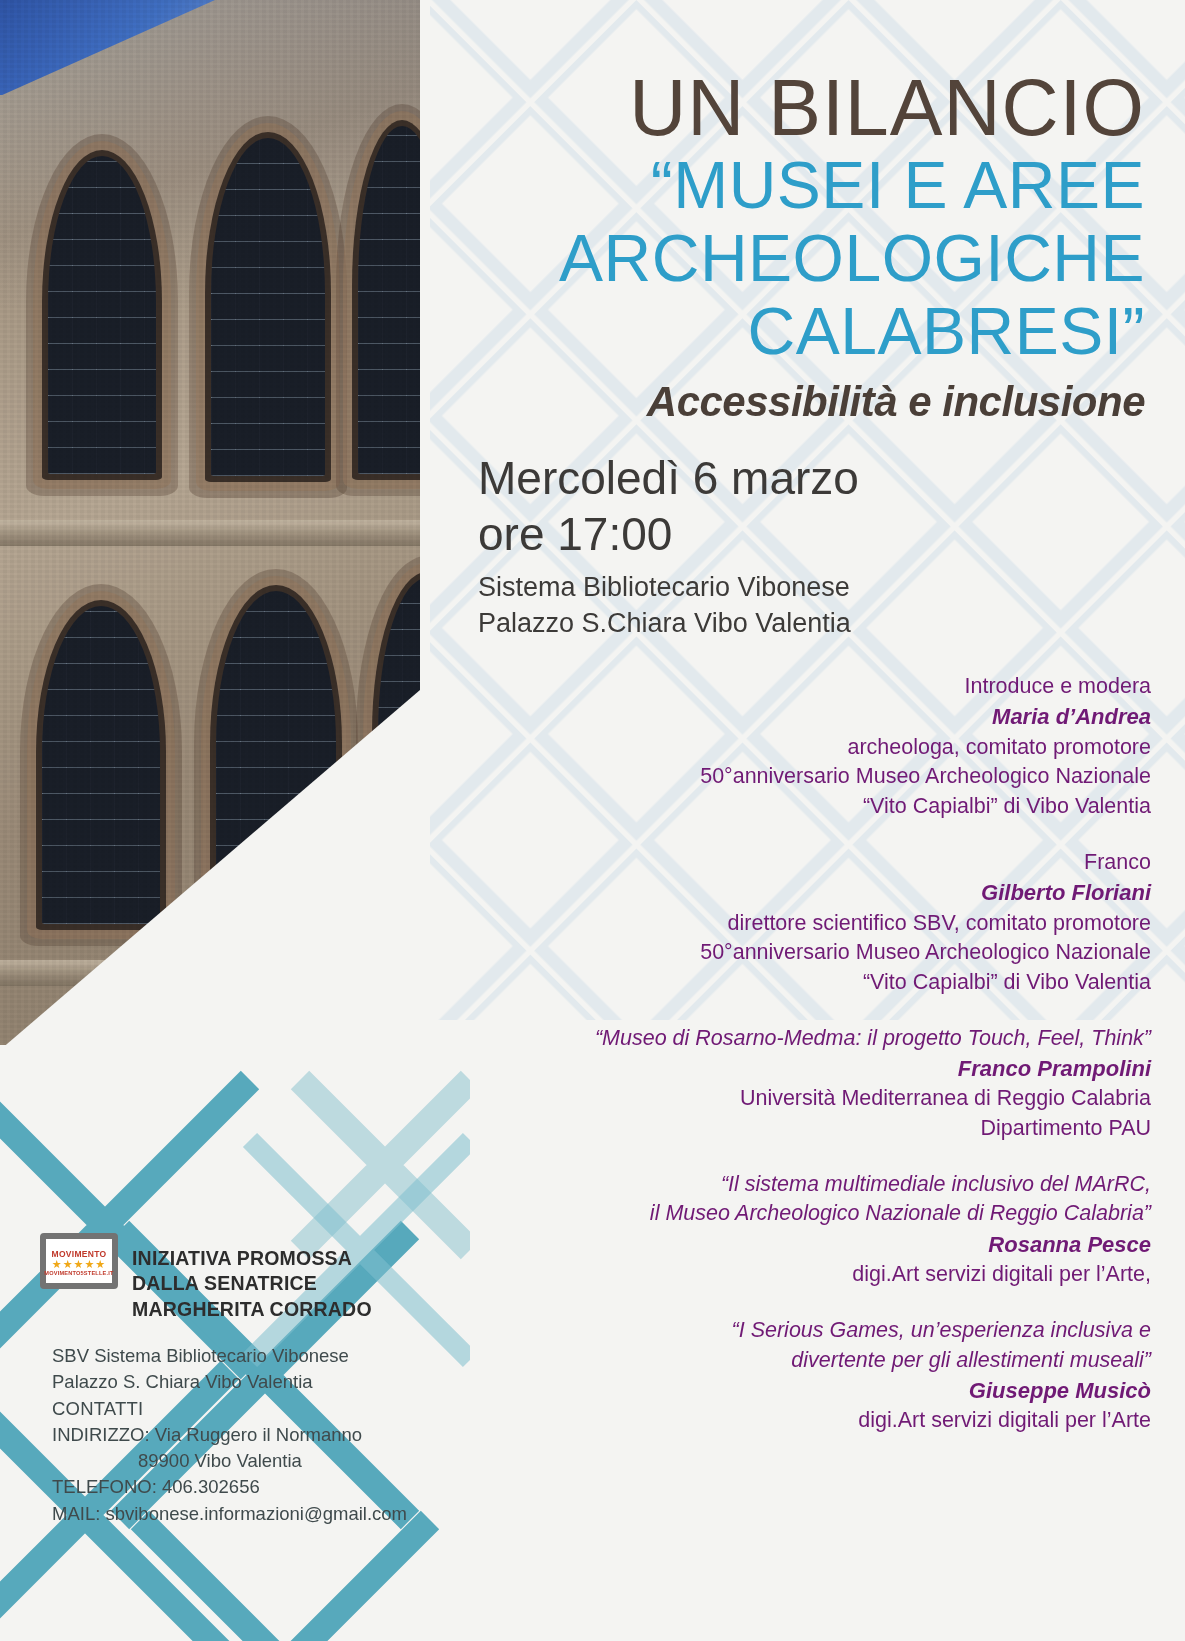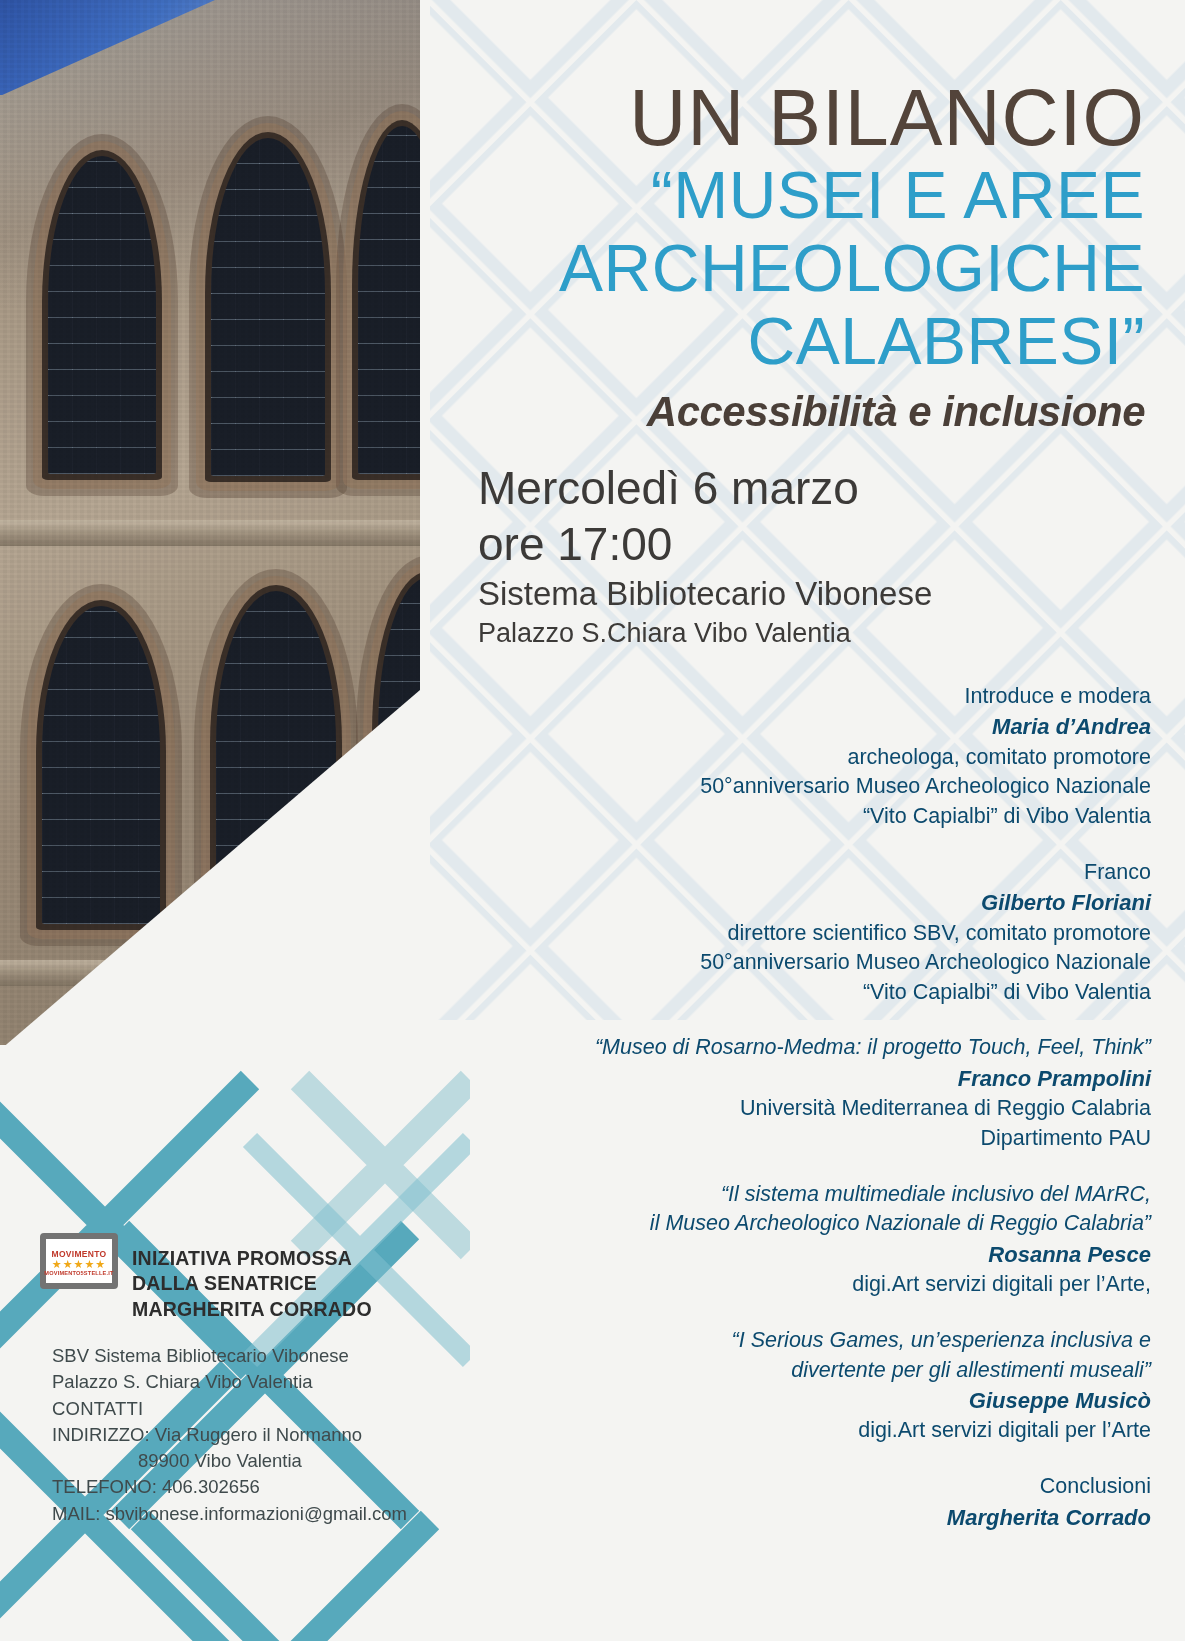--- a/index.html
+++ b/index.html
@@ -86,47 +86,47 @@
     background: #f4f4f2;
     clip-path: polygon(0 360px, 420px 0, 420px 360px);
   }
 
   
   .ribbons { position: absolute; left: 0; top: 1040px; width: 470px; height: 601px; pointer-events: none; }
 
   
   .content {
     position: absolute;
-    left: 440px; top: 10px; width: 745px; height: 1569px;
+    left: 440px; top: 0; width: 745px; height: 1569px;
   }
   .title-block { padding: 70px 40px 0 30px; text-align: right; }
   .t-main {
     font-size: 79px; line-height: .96; color: #53443a;
     letter-spacing: 1px; font-weight: 400;
   }
   .t-quote {
     font-size: 66px; line-height: 1.02; color: #2e9ec9;
     font-weight: 400; margin-top: 6px; letter-spacing: .5px;
   }
   .t-sub {
     font-size: 42px; font-style: italic; font-weight: bold;
     color: #4a3f38; margin-top: 12px; letter-spacing: -.5px;
   }
   .when {
     text-align: left; padding-left: 38px; margin-top: 24px;
     color: #3c3a38;
   }
   .when .d1 { font-size: 46px; line-height: 1.22; }
   .when .d2 { font-size: 46px; line-height: 1.22; }
-  .when .d3 { font-size: 33px; line-height: 1.33; }
+  .when .d3 { font-size: 27px; line-height: 1.33; margin-top: 8px; }
   .when .d4 { font-size: 27px; line-height: 1.33; }
 
   .program {
     margin-top: 30px; padding-right: 34px; text-align: right;
-    color: #0c4a6e;
+    color: #701a75;
   }
   .blk { margin-bottom: 26px; }
   .blk .ln { font-size: 21.5px; line-height: 1.38; }
   .blk .name { font-size: 22px; font-weight: bold; font-style: italic; line-height: 1.42; }
   .blk .talk { font-size: 21.5px; font-style: italic; line-height: 1.38; }
 
   
   .promo {
     position: absolute; left: 40px; top: 1233px; width: 400px;
     display: flex; align-items: flex-start; gap: 14px;
@@ -255,24 +255,20 @@
         <div class="ln">digi.Art servizi digitali per l’Arte,</div>
       </div>
 
       <div class="blk">
         <div class="talk">“I Serious Games, un’esperienza inclusiva e</div>
         <div class="talk">divertente per gli allestimenti museali”</div>
         <div class="name">Giuseppe Musicò</div>
         <div class="ln">digi.Art servizi digitali per l’Arte</div>
       </div>
 
-      <div class="blk">
-        <div class="ln">Conclusioni</div>
-        <div class="name">Margherita Corrado</div>
-      </div>
 
     </div>
   </div>
 
   <div class="promo">
     <div class="logo">
       <div class="l1">MOVIMENTO</div>
       <div class="stars">★★★★★</div>
       <div class="l2">MOVIMENTO5STELLE.IT</div>
     </div>

